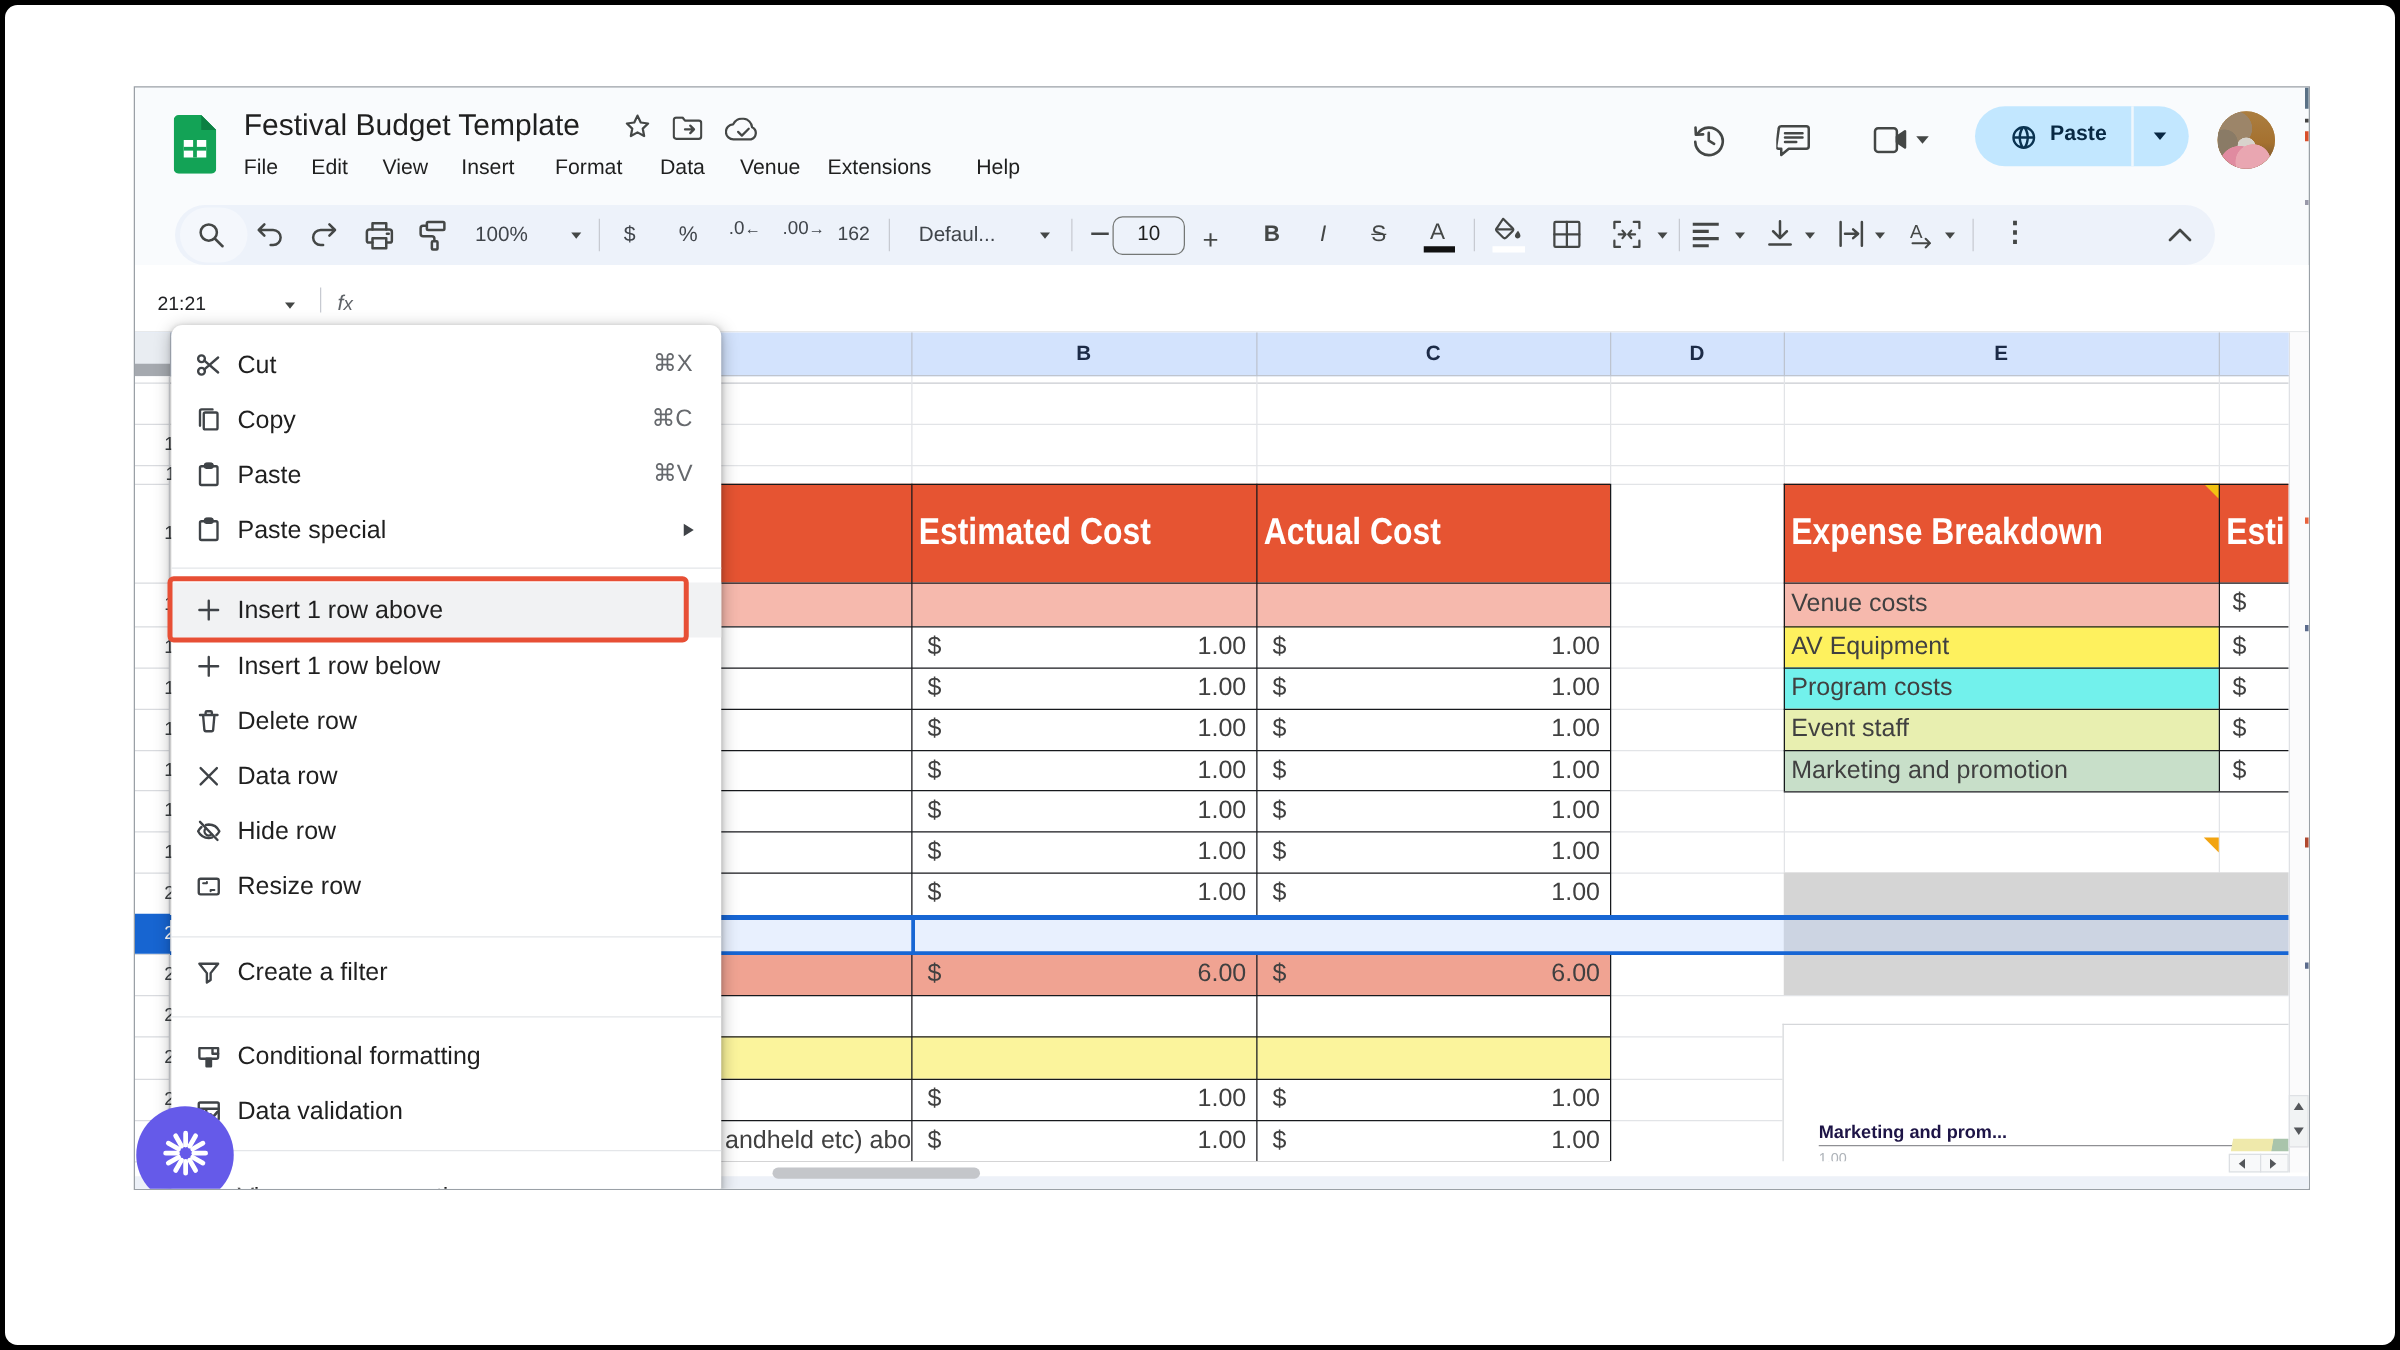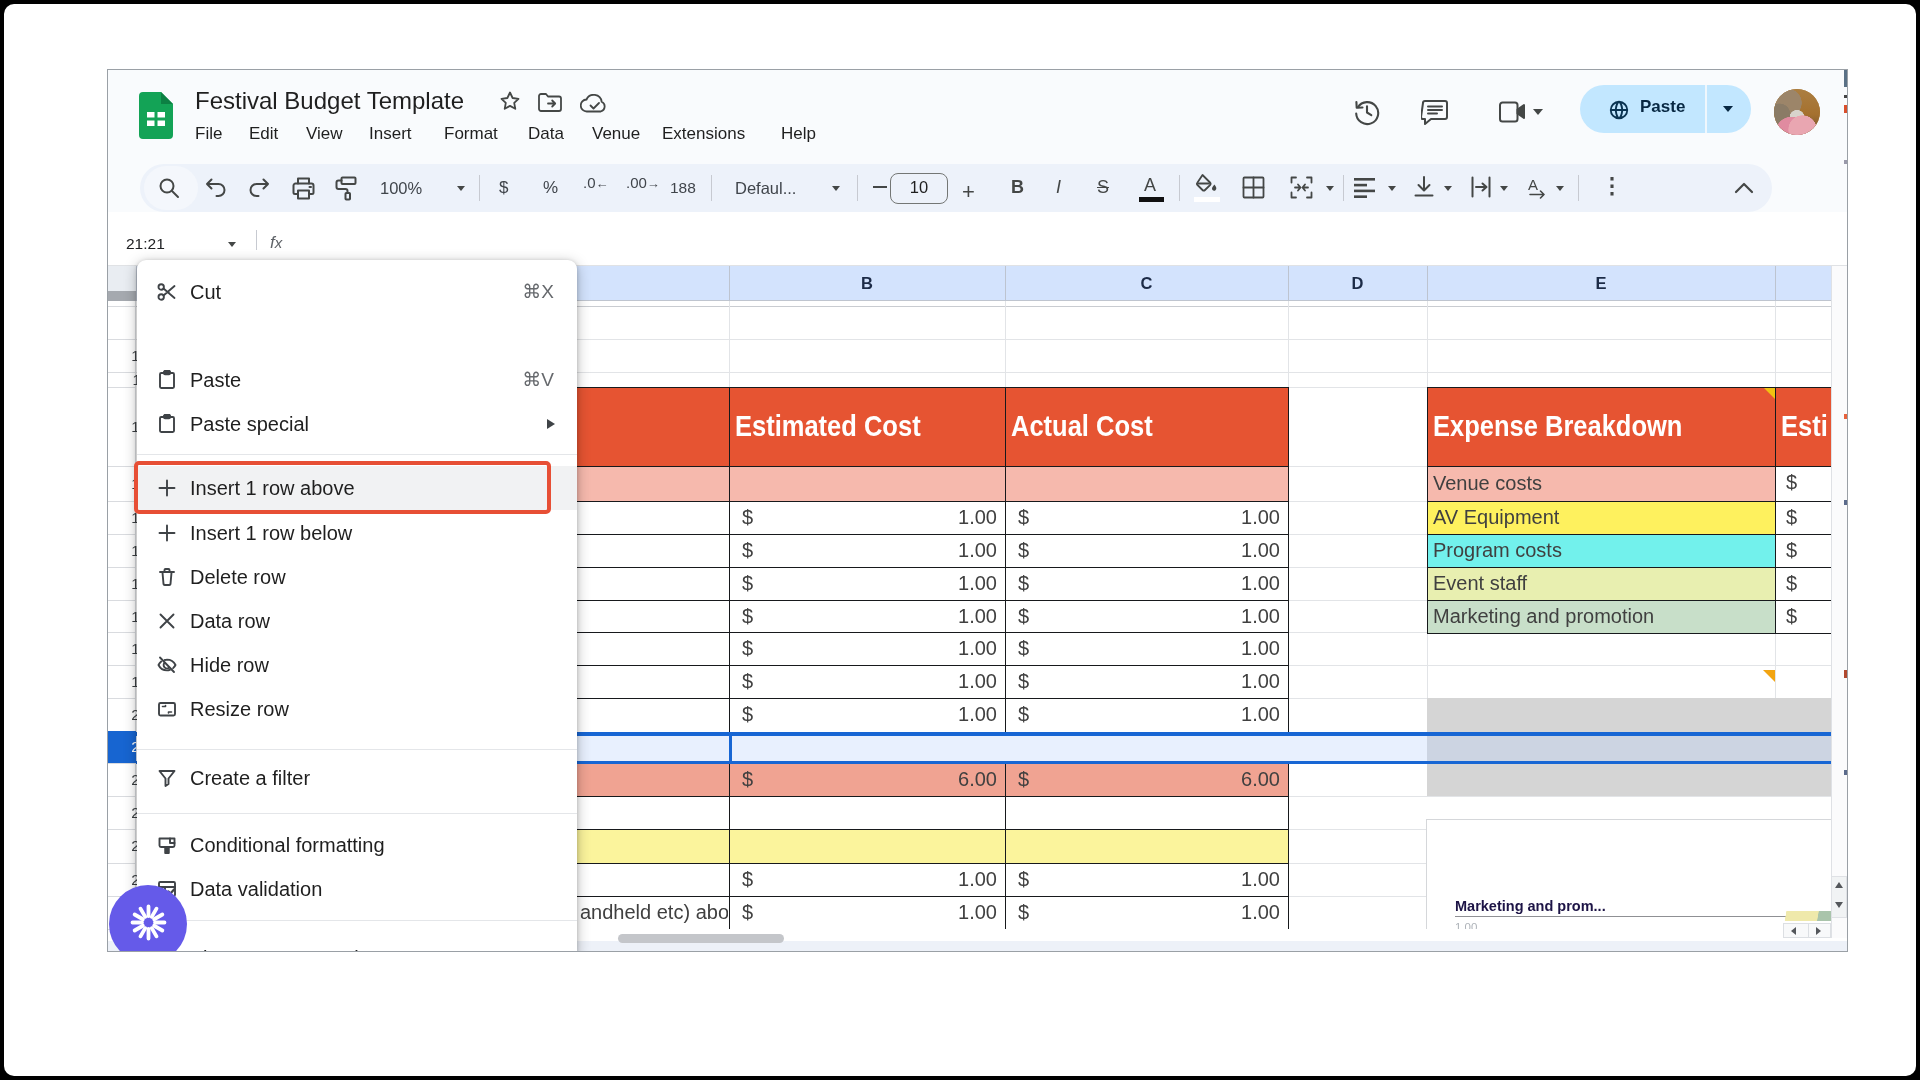--- a/index.html
+++ b/index.html
@@ -108,21 +108,21 @@
       <path d="M6.5 4.5 H3.5 a2 2 0 0 0 -2 2 v4.5 a2 2 0 0 0 2 2 h7 a2 2 0 0 1 2 2 v1.5"></path>
       <rect x="10.5" y="17" width="4.5" height="6.5" rx="0.8"></rect>
     </svg>
   <div class="abs" style="left:272px;top:109px;font-size:16.5px;color:#40454b">100%</div>
   <div class="abs tri-s" style="left:349px;top:116px"></div>
   <div class="abs sep" style="left:371px;top:105px;height:26px"></div>
   <div class="abs" style="left:391px;top:108px;font-size:17px;color:#40454b">$</div>
   <div class="abs" style="left:435px;top:108px;font-size:17px;color:#40454b">%</div>
   <div class="abs" style="left:475px;top:104px;font-size:15px;color:#40454b">.0<span style="font-size:13px">←</span></div>
   <div class="abs" style="left:518px;top:104px;font-size:15px;color:#40454b">.00<span style="font-size:13px">→</span></div>
-  <div class="abs" style="left:562px;top:109px;font-size:15.5px;color:#40454b">188</div>
+  <div class="abs" style="left:562px;top:109px;font-size:15.5px;color:#40454b">162</div>
   <div class="abs sep" style="left:603px;top:105px;height:26px"></div>
   <div class="abs" style="left:627px;top:109px;font-size:16.5px;color:#40454b">Defaul...</div>
   <div class="abs tri-s" style="left:724px;top:116px"></div>
   <div class="abs sep" style="left:749px;top:105px;height:26px"></div>
   <div class="abs" style="left:765px;top:116px;width:14px;height:2px;background:#444746"></div>
   <div class="abs" style="left:782px;top:103px;width:58px;height:31px;border:1.5px solid #747775;border-radius:8px;background:#edf2fa"></div>
   <div class="abs" style="left:782px;top:108px;width:58px;text-align:center;font-size:16.5px;color:#1f1f1f">10</div>
   <div class="abs" style="left:854px;top:109px;font-size:22px;font-weight:300;color:#444746">+</div>
   <div class="abs" style="left:903px;top:107px;font-size:18px;font-weight:700;color:#444746">B</div>
   <div class="abs" style="left:948px;top:107px;font-size:18px;font-style:italic;color:#444746">I</div>
@@ -403,20 +403,28 @@
   <div class="abs" style="left:29px;top:190px;width:440px;height:700px;background:#fff;border-radius:9px;box-shadow:0 3px 14px rgba(0,0,0,.28),0 1px 4px rgba(0,0,0,.18)"></div>
   <div class="mi" style="top:200px">
       <svg class="mic" viewBox="0 0 20 20">
         <circle cx="4.2" cy="5" r="2.7"></circle>
         <circle cx="4.2" cy="15" r="2.7"></circle>
         <path d="M6.5 6.5 L17.5 16 M6.5 13.5 L17.5 4 M12.5 11.5 l-2.2-1.8"></path>
       </svg>
       <span class="lb">Cut</span>
       <span class="sc">⌘X</span>
     </div>
+  <div class="mi" style="top:244px">
+      <svg class="mic" viewBox="0 0 20 20">
+        <rect x="6" y="4" width="11" height="13.5" rx="1.2"></rect>
+        <path d="M3 14.5 V2.8 A1.3 1.3 0 0 1 4.3 1.5 H13"></path>
+      </svg>
+      <span class="lb">Copy</span>
+      <span class="sc">⌘C</span>
+    </div>
   <div class="mi" style="top:288px">
       <svg class="mic" viewBox="0 0 20 20">
         <rect x="3" y="3" width="14" height="15" rx="1.2"></rect>
         <path d="M7 3 a3 3 0 0 1 6 0 Z" fill="#3f4347"></path>
         <rect x="7" y="1.2" width="6" height="3" rx="1" fill="#3f4347"></rect>
       </svg>
       <span class="lb">Paste</span>
       <span class="sc">⌘V</span>
     </div>
   <div class="mi" style="top:332px">

